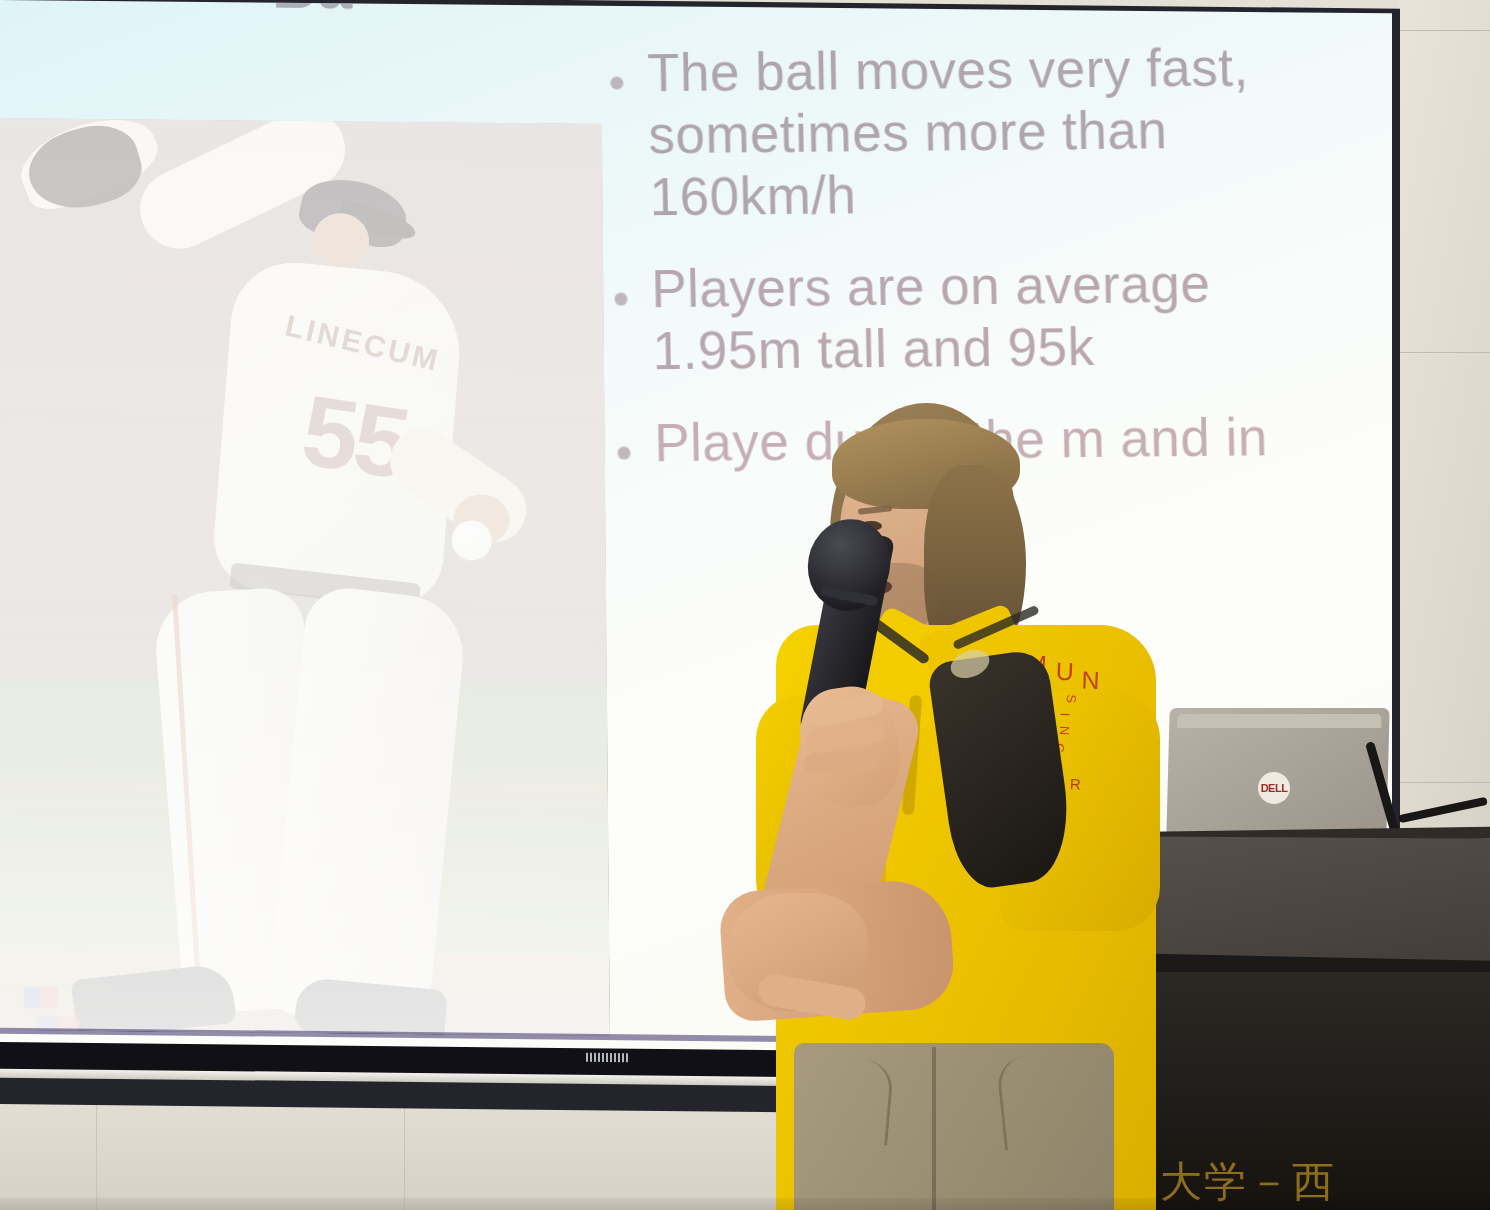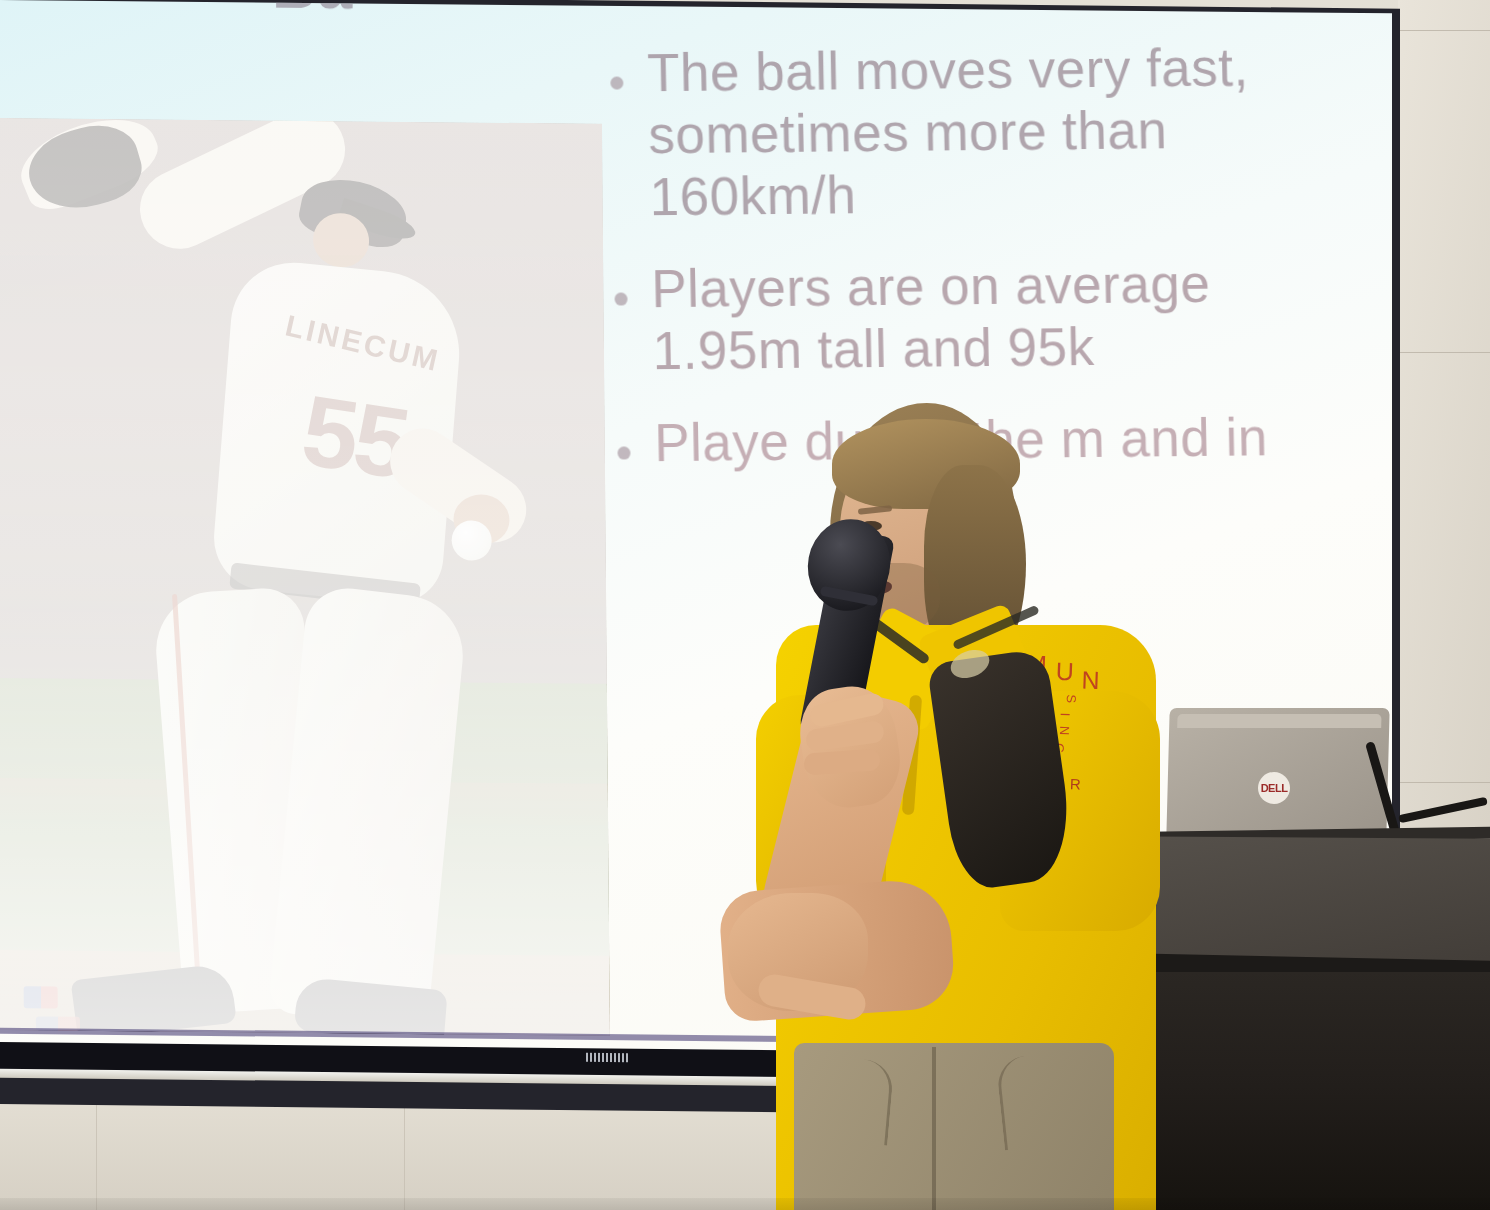--- a/index.html
+++ b/index.html
@@ -339,20 +339,23 @@
   </div>
 
   <div class="podium-cable2"></div>
   <div class="podium-cable3"></div>
   <div class="podium-top"></div>
   <div class="podium-slope"></div>
   <div class="podium-cable"></div>
   <div class="podium-edge"></div>
   <div class="podium-side"></div>
   <div class="podium-body"></div>
+  <div class="podium-plaque">
+    <span class="plaque-text">大学－西</span>
+  </div>
 
   <div class="person">
     <div class="hair-back"></div>
     <div class="neck"></div>
     <div class="face"></div>
     <div class="ear"></div>
     <div class="fringe"></div>
     <div class="hair-side"></div>
     <div class="brow"></div>
     <div class="eye"></div>

